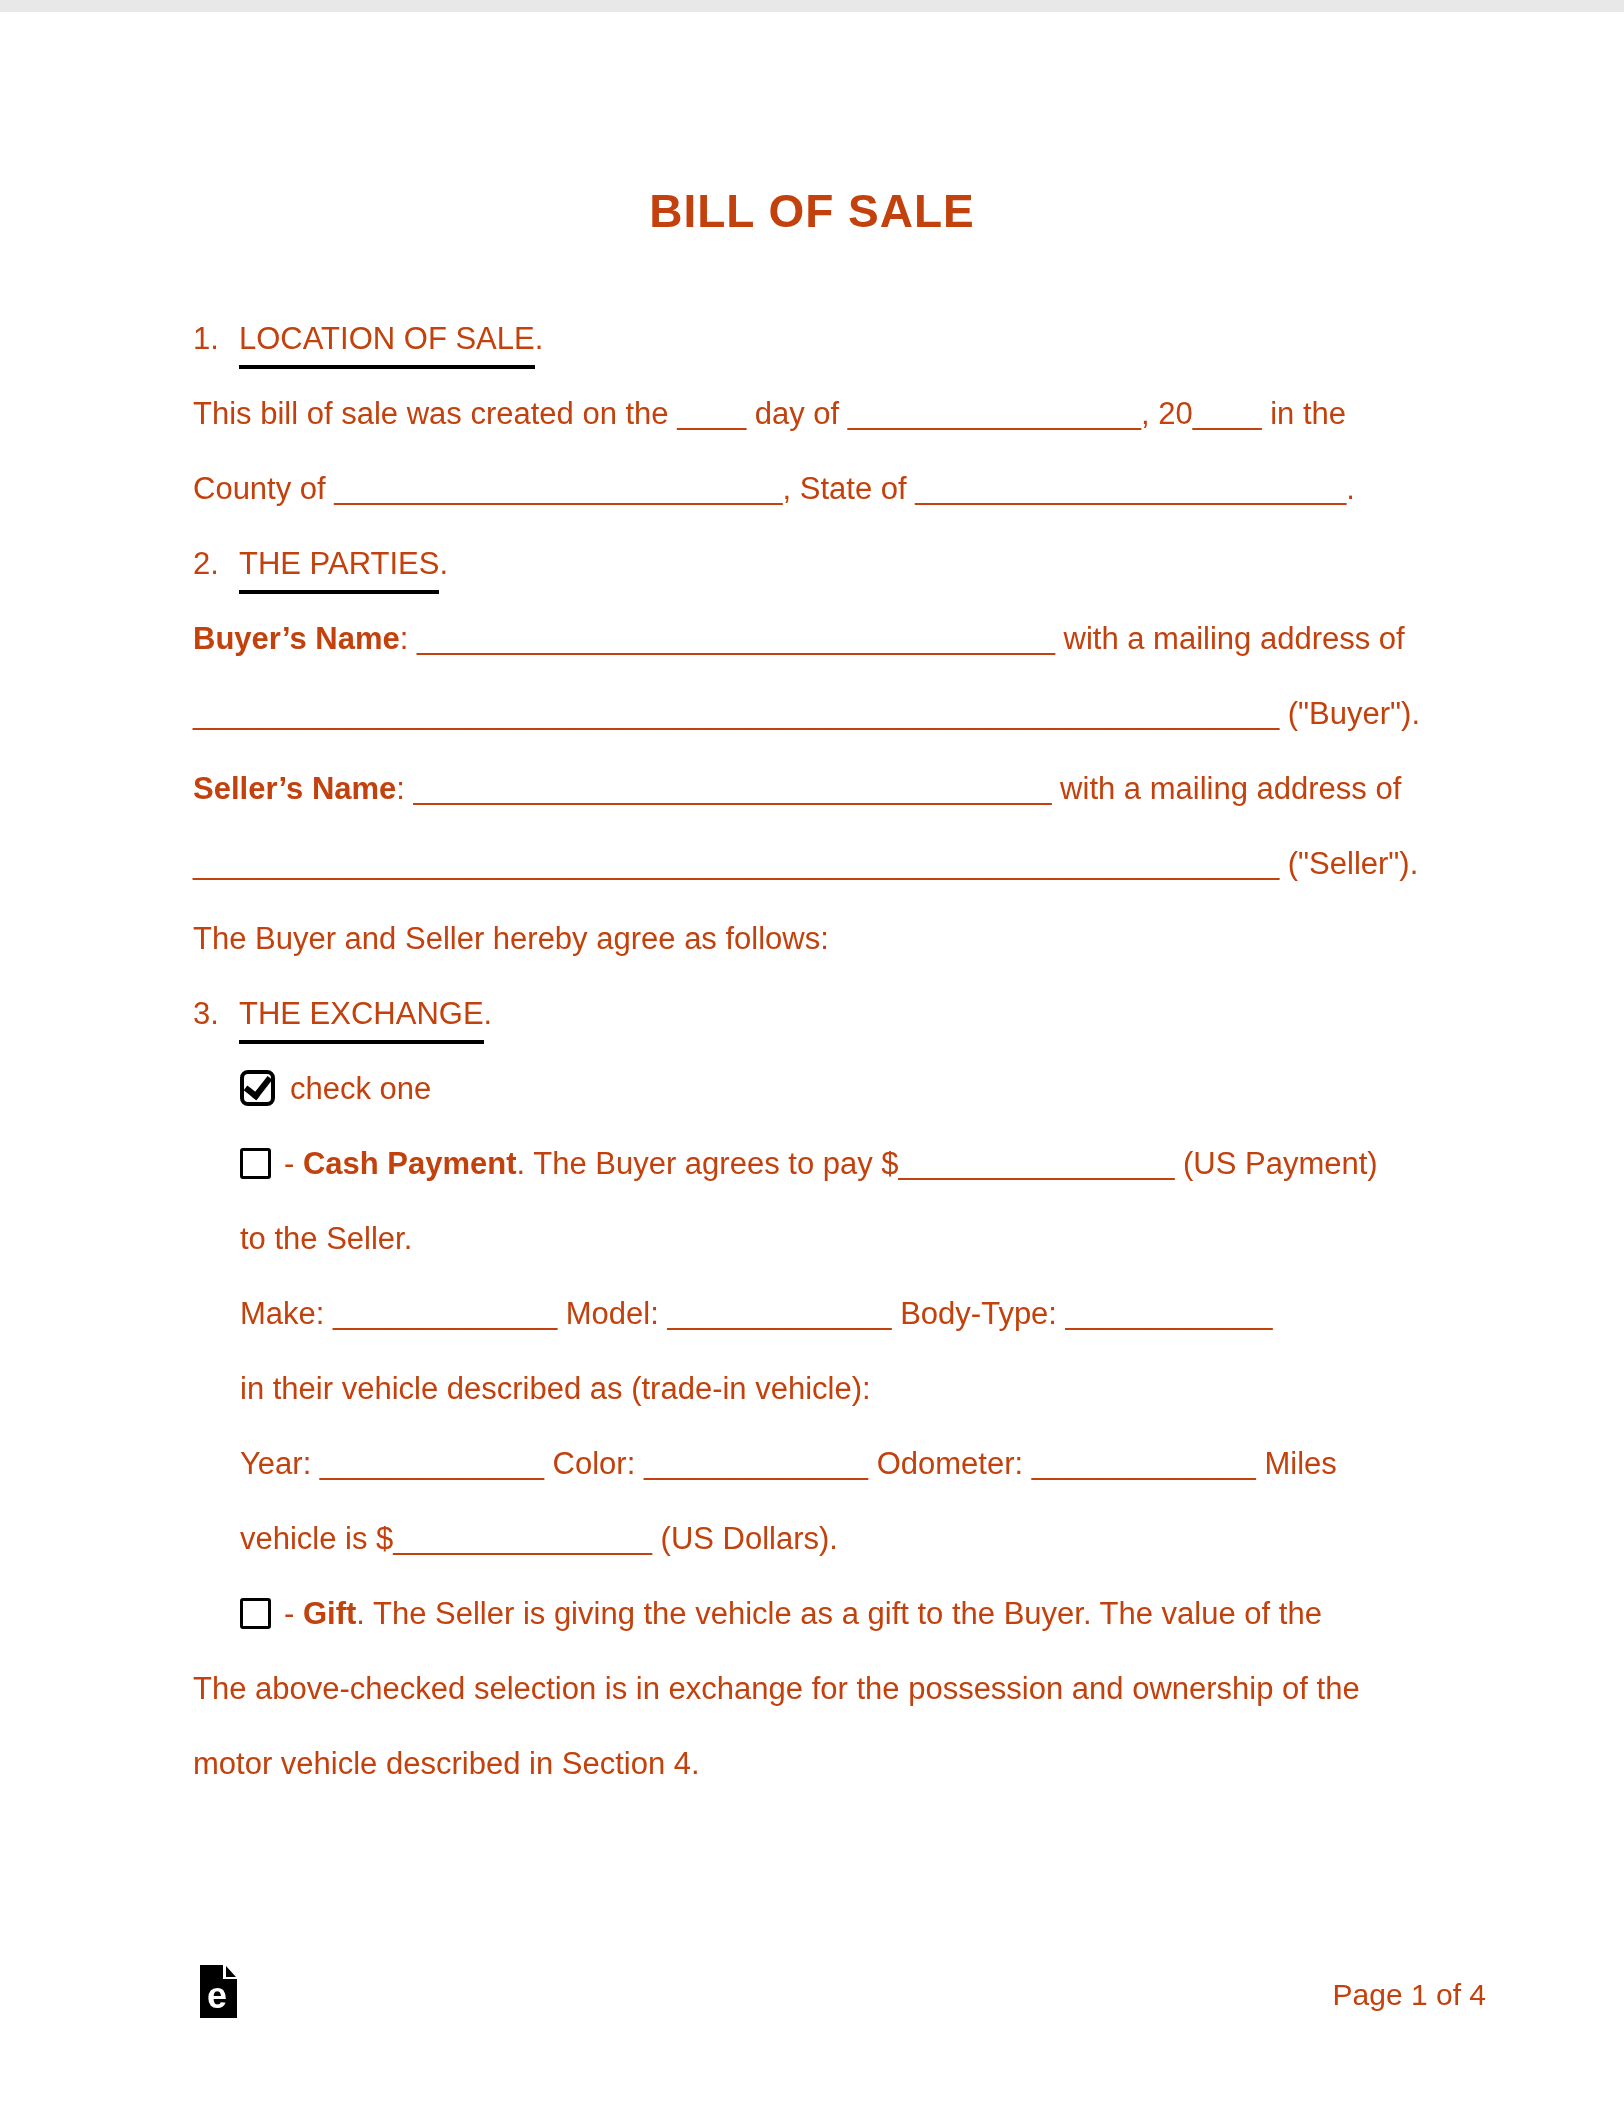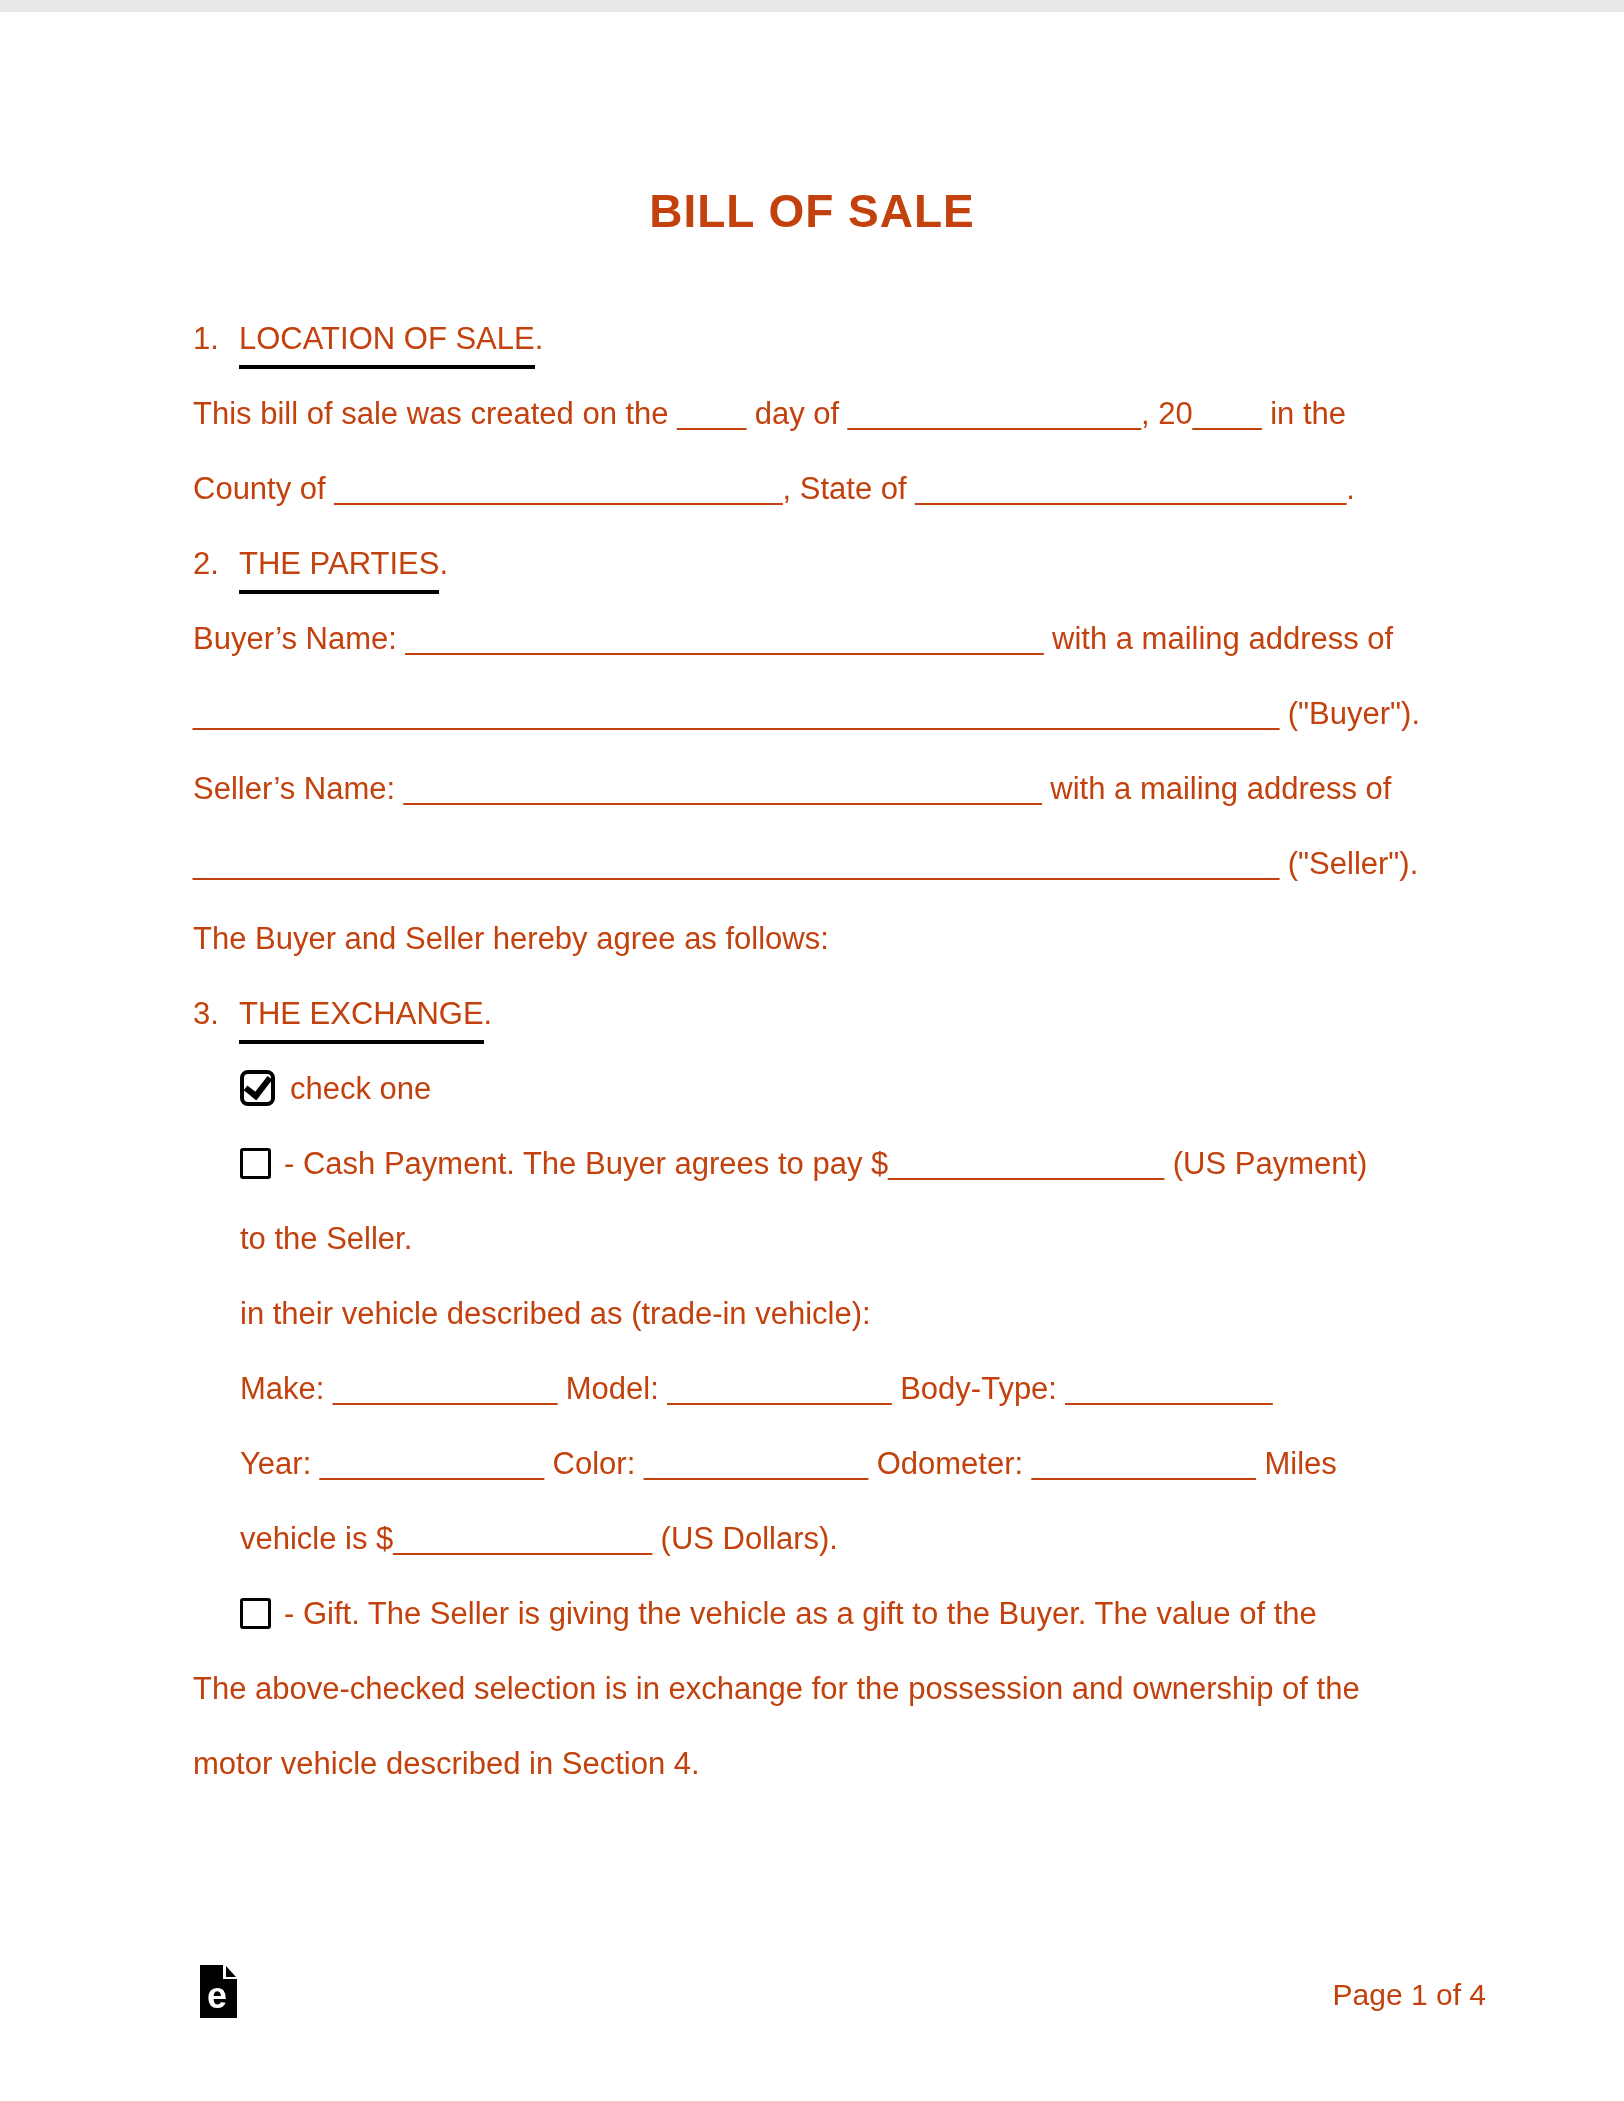--- a/index.html
+++ b/index.html
@@ -24,21 +24,21 @@
     position:absolute; left:193px; top:289px; width:1300px;
   }
   .line {
     height:75px; line-height:75px;
     font-size:31px;
     white-space:nowrap;
   }
   .indent { padding-left:47px; }
   .num { display:inline-block; width:46px; }
   .u { border-bottom:4px solid #000; padding-bottom:9px; }
-  .b { font-weight:normal; }
+  .b { font-weight:bold; }
   
   .cb {
     display:inline-block; width:25px; height:25px;
     border:3px solid #000; border-radius:3px;
     vertical-align:middle; margin-top:-4px; margin-right:13px;
     background:#fff;
   }
   
   .cbc {
     position:relative;
@@ -83,23 +83,23 @@
 
     <div class="line">The Buyer and Seller hereby agree as follows:</div>
 
     <div class="line"><span class="num">3.</span><span class="u">THE EXCHANGE</span><span>.</span></div>
 
     <div class="line indent"><span class="cbc"><span class="chk"></span></span><span>check one</span></div>
 
     <div class="line indent"><span class="cb"></span><span>- </span><span class="b">Cash Payment</span><span>. The Buyer agrees to pay $________________ (US Payment)</span></div>
     <div class="line indent">to the Seller.</div>
 
+    <div class="line indent">Make: _____________ Model: _____________ Body-Type: ____________</div>
+
     <div class="line indent">in their vehicle described as (trade-in vehicle):</div>
-
-    <div class="line indent">Make: _____________ Model: _____________ Body-Type: ____________</div>
     <div class="line indent">Year: _____________ Color: _____________ Odometer: _____________ Miles</div>
 
     <div class="line indent">vehicle is $_______________ (US Dollars).</div>
     <div class="line indent"><span class="cb"></span><span>- </span><span class="b">Gift</span><span>. The Seller is giving the vehicle as a gift to the Buyer. The value of the</span></div>
 
     <div class="line">The above-checked selection is in exchange for the possession and ownership of the</div>
     <div class="line">motor vehicle described in Section 4.</div>
 
   </div>
 

